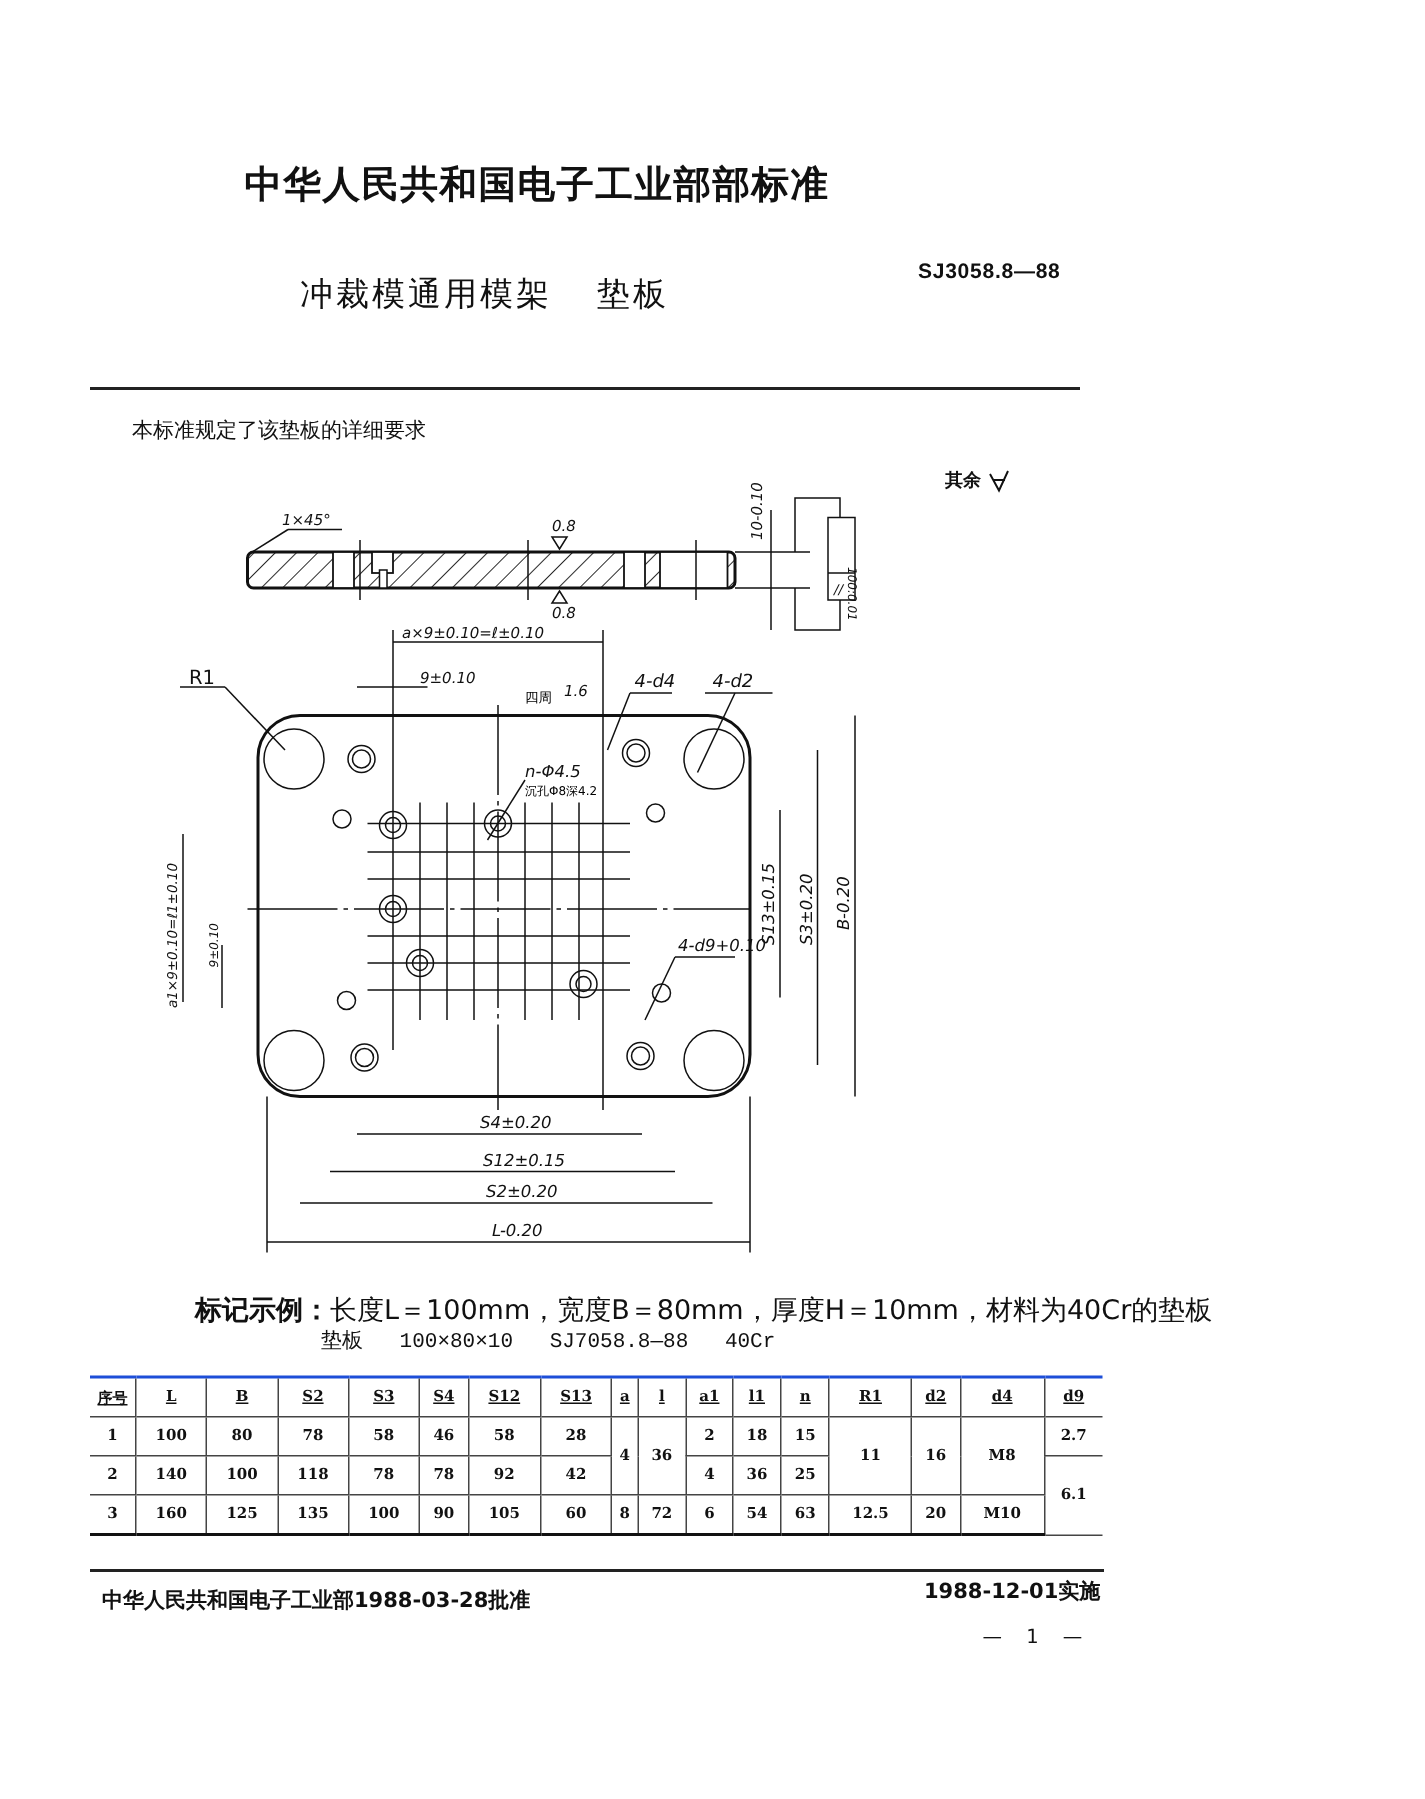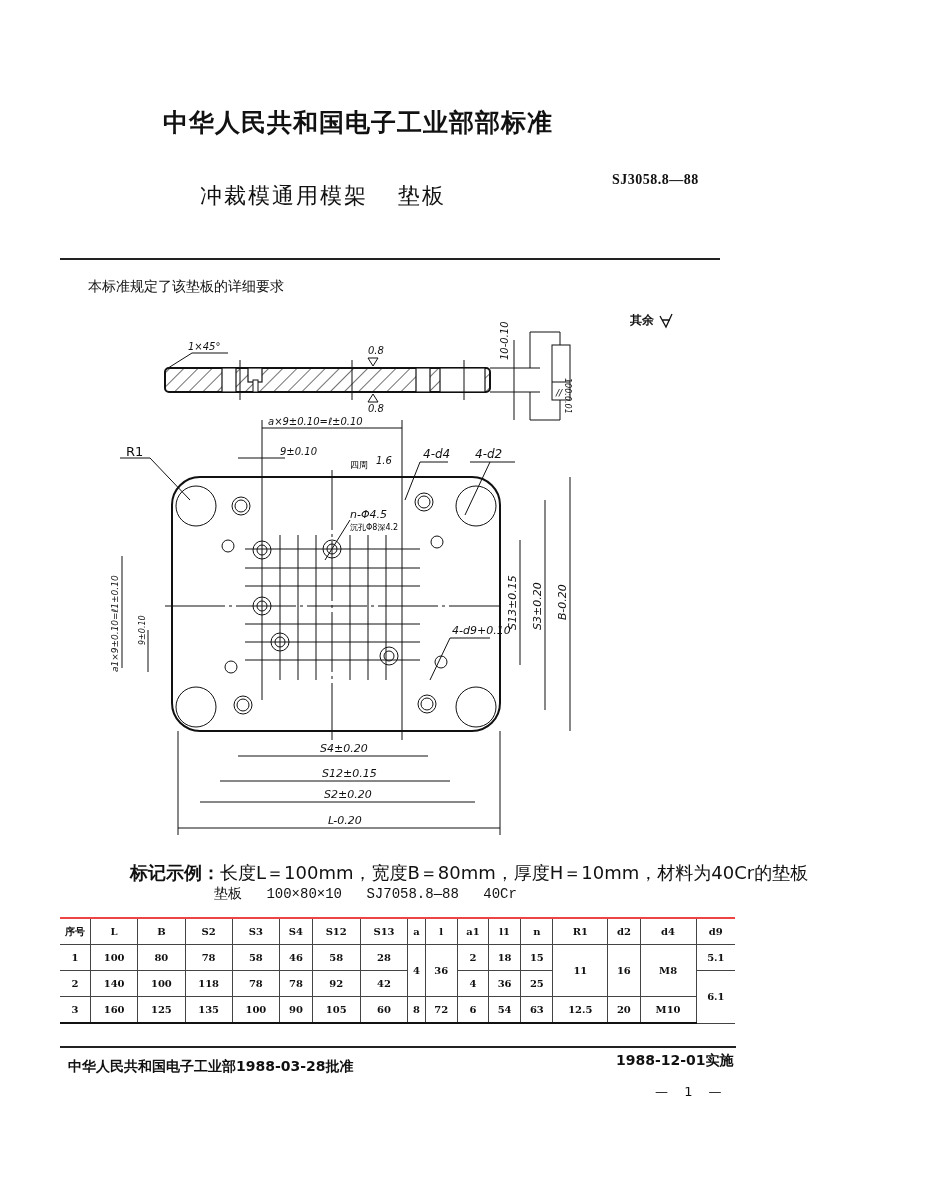--- a/index.html
+++ b/index.html
@@ -1,32 +1,32 @@
 <!DOCTYPE html>
 <html><head>
 <meta charset="utf-8">
 <style>
   html, body { margin:0; padding:0; background:#ffffff; }
   body { width:950px; height:1199px; position:relative; overflow:hidden; color:#111; font-family:"DejaVu Sans", sans-serif; }
   .abs { position:absolute; }
   .org { left:163px; top:106px; font-size:25px; font-weight:bold; letter-spacing:1px; }
   .title { left:200px; top:181px; font-size:22px; font-weight:normal; letter-spacing:2px; }
   .title .gap { display:inline-block; width:30px; }
-  .code { left:612px; top:172px; font-size:14px; font-weight:bold; font-family:Liberation Serif, serif; letter-spacing:0.5px; }
+  .code { left:612px; top:172px; font-size:14px; font-weight:bold; font-family:Liberation Sans, sans-serif; letter-spacing:0.5px; }
   .rule-top { left:60px; top:258px; width:660px; height:2px; background:#222; }
   .scope { left:88px; top:278px; font-size:14px; }
   .rough { left:630px; top:312px; font-size:12px; font-weight:bold; }
   svg.drawing { position:absolute; left:0; top:0; }
   .mark1 { left:130px; top:861px; font-size:18px; }
   .mark1 b { font-weight:bold; }
   .mark2 { left:214px; top:885px; font-size:14px; font-family:Liberation Mono, monospace;text-align:center; }
   .mark2 span { margin-right:16px; }
   table.spec { position:absolute; left:60px; top:917px; width:675px; border-collapse:collapse; font-family:"DejaVu Serif", serif; font-size:10px; font-weight:bold; }
   table.spec td, table.spec th { border-left:1px solid #444; border-bottom:1px solid #444; height:25px; text-align:center; padding:0; }
-  table.spec tr:first-child th { border-top:2px solid #ef4444; }
+  table.spec tr:first-child th { border-top:2px solid #1d4ed8;text-decoration:underline; }
   table.spec tr:last-child td { border-bottom:2px solid #111; }
   table.spec th:first-child, table.spec td:first-child { border-left:none; }
   table.spec th { font-weight:bold; }
   .rule-bot { left:60px; top:1046px; width:676px; height:2px; background:#222; }
   .approve { left:68px; top:1058px; font-size:14px; font-weight:bold;text-align:right; }
   .impl { left:616px; top:1052px; font-size:14px; font-weight:bold; }
   .page { left:655px; top:1084px; font-size:13px; letter-spacing:6px; }
   .dim { font-family:"DejaVu Sans", sans-serif; font-style:italic; font-size:10px; fill:#111; }
 </style>
 </head>
@@ -206,21 +206,21 @@
     <td>58</td>
     <td>28</td>
     <td rowspan="2">4</td>
     <td rowspan="2">36</td>
     <td>2</td>
     <td>18</td>
     <td>15</td>
     <td rowspan="2">11</td>
     <td rowspan="2">16</td>
     <td rowspan="2">M8</td>
-    <td>5.1</td>
+    <td>2.7</td>
   </tr>
   <tr>
     <td>2</td>
     <td>140</td>
     <td>100</td>
     <td>118</td>
     <td>78</td>
     <td>78</td>
     <td>92</td>
     <td>42</td>

